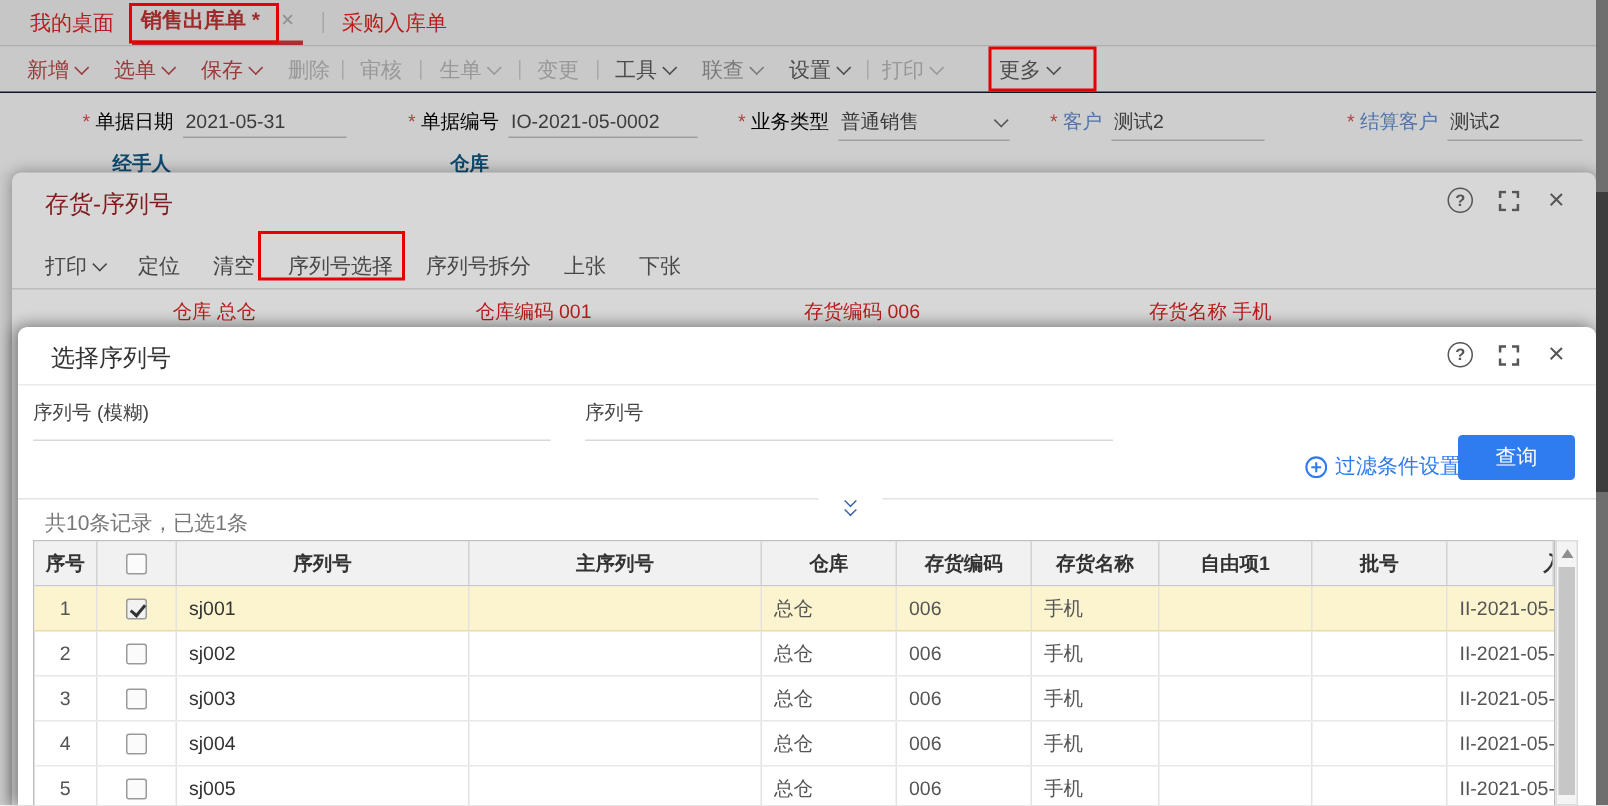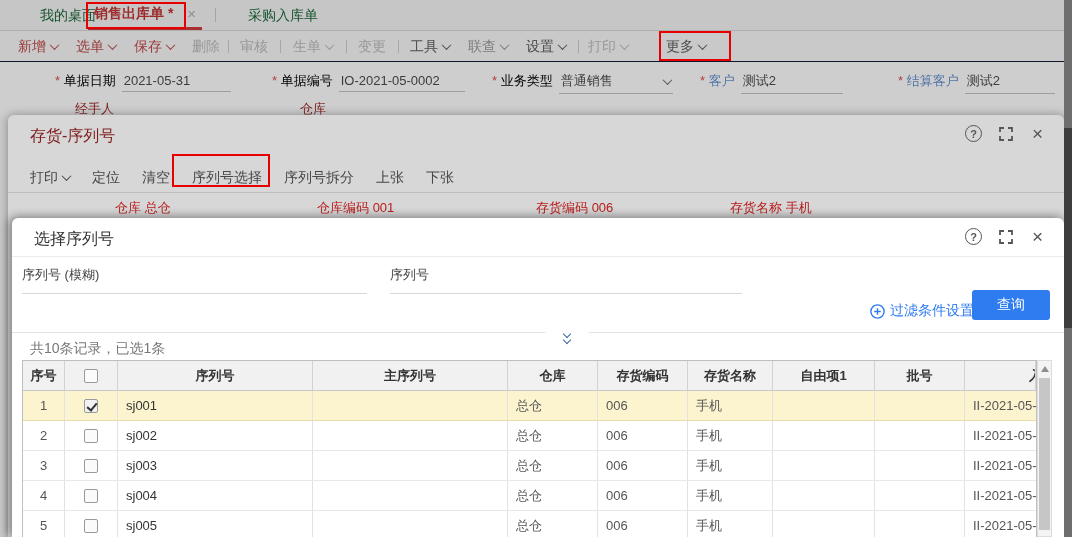--- a/index.html
+++ b/index.html
@@ -2,21 +2,21 @@
 <html><head>
 <meta charset="utf-8">
 <style>
   html,body{margin:0;padding:0;}
   .screen{position:relative;width:1072px;height:537px;overflow:hidden;
     font-family:"Liberation Sans",sans-serif;background:#cbcbcb;font-size:14px;}
 
   
   .tabbar{position:absolute;left:0;top:0;width:1072px;height:30px;background:#c6c6c6;
     border-bottom:1px solid #aeaeae;}
-  .tab{position:absolute;top:0;height:30px;line-height:30px;color:#14532d;cursor:default;margin-left:20px;}
+  .tab{position:absolute;top:0;height:30px;line-height:30px;color:#b91c1c;cursor:default;}
   .tab-active-wrap{position:absolute;left:88px;top:0;height:27px;padding:0 6px;
     border-bottom:3px solid #a83030;display:flex;align-items:center;gap:14px;}
   .tab-active{color:#9e2b2b;font-weight:bold;}
   .tab-close{color:#8f8f8f;font-size:15px;}
   .tab-sep{position:absolute;left:215px;top:8px;width:1px;height:14px;background:#a5a5a5;}
 
   .toolbar{position:absolute;left:0;top:31px;width:1072px;height:30px;background:#c9c9c9;
     border-bottom:3px solid #0f172a;}
   .tb{position:absolute;top:0;height:30px;line-height:30px;display:flex;align-items:center;gap:5px;}
   .tb.red{color:#9a3a3a;}
@@ -28,21 +28,21 @@
     transform:rotate(45deg) translate(-1px,-1px);display:inline-block;}
 
   .formarea{position:absolute;left:0;top:62px;width:1072px;height:53px;background:#cecece;}
   .fld{position:absolute;top:10px;display:flex;align-items:baseline;gap:6px;font-size:13px;}
   .fld .lab{color:#000000;}
   .fld .lab.blue{color:#4f74a8;}
   .fld .lab.req::before{content:"* ";color:#b04040;}
   .fld .val{color:#3c3c3c;border-bottom:1px solid #9e9e9e;padding:0 2px 3px 2px;display:inline-flex;
     align-items:center;justify-content:space-between;}
   .fld .val .chev{color:#555;}
-  .half-label{position:absolute;top:38px;font-size:13px;color:#7f1d1d;}
+  .half-label{position:absolute;top:38px;font-size:13px;color:#0c4a6e;font-weight:bold;}
 
   
   .modal1{position:absolute;left:8px;top:115px;width:1056px;height:422px;background:#d7d7d7;
     border-radius:6px 6px 0 0;box-shadow:0 0 10px rgba(0,0,0,.35);}
   .modal2{position:absolute;left:12px;top:218px;width:1052px;height:319px;background:#ffffff;
     border-radius:6px 6px 0 0;box-shadow:-4px 0 10px rgba(0,0,0,.28),0 -2px 10px rgba(0,0,0,.22);}
   .mtitle{position:absolute;left:22px;top:11px;font-size:16px;}
   .m1 .mtitle{color:#7f1d1d;}
   .m2 .mtitle{color:#333333;}
   .micons{position:absolute;right:18px;top:10px;display:flex;align-items:center;gap:15px;}
@@ -238,21 +238,21 @@
       <span class="item">
           <span>上张</span>
         </span>
       <span class="item">
           <span>下张</span>
         </span>
     </div>
     <span class="m1info" style="left:107px"><span>仓库</span> <span>总仓</span></span>
     <span class="m1info" style="left:309px"><span>仓库编码</span> <span>001</span></span>
     <span class="m1info" style="left:528px"><span>存货编码</span> <span>006</span></span>
-    <span class="m1info" style="left:722px"><span>存货名称</span> <span>手机</span></span>
+    <span class="m1info" style="left:758px"><span>存货名称</span> <span>手机</span></span>
   </div>
 
   <div class="modal2 m2">
     <div class="mtitle">选择序列号</div>
     <div class="micons">
       <span class="mi">
           <span class="help-circle">?</span>
         </span>
       <span class="mi">
         <svg width="14" height="14" viewBox="0 0 14 14" fill="none" stroke="currentColor" stroke-width="1.8">

